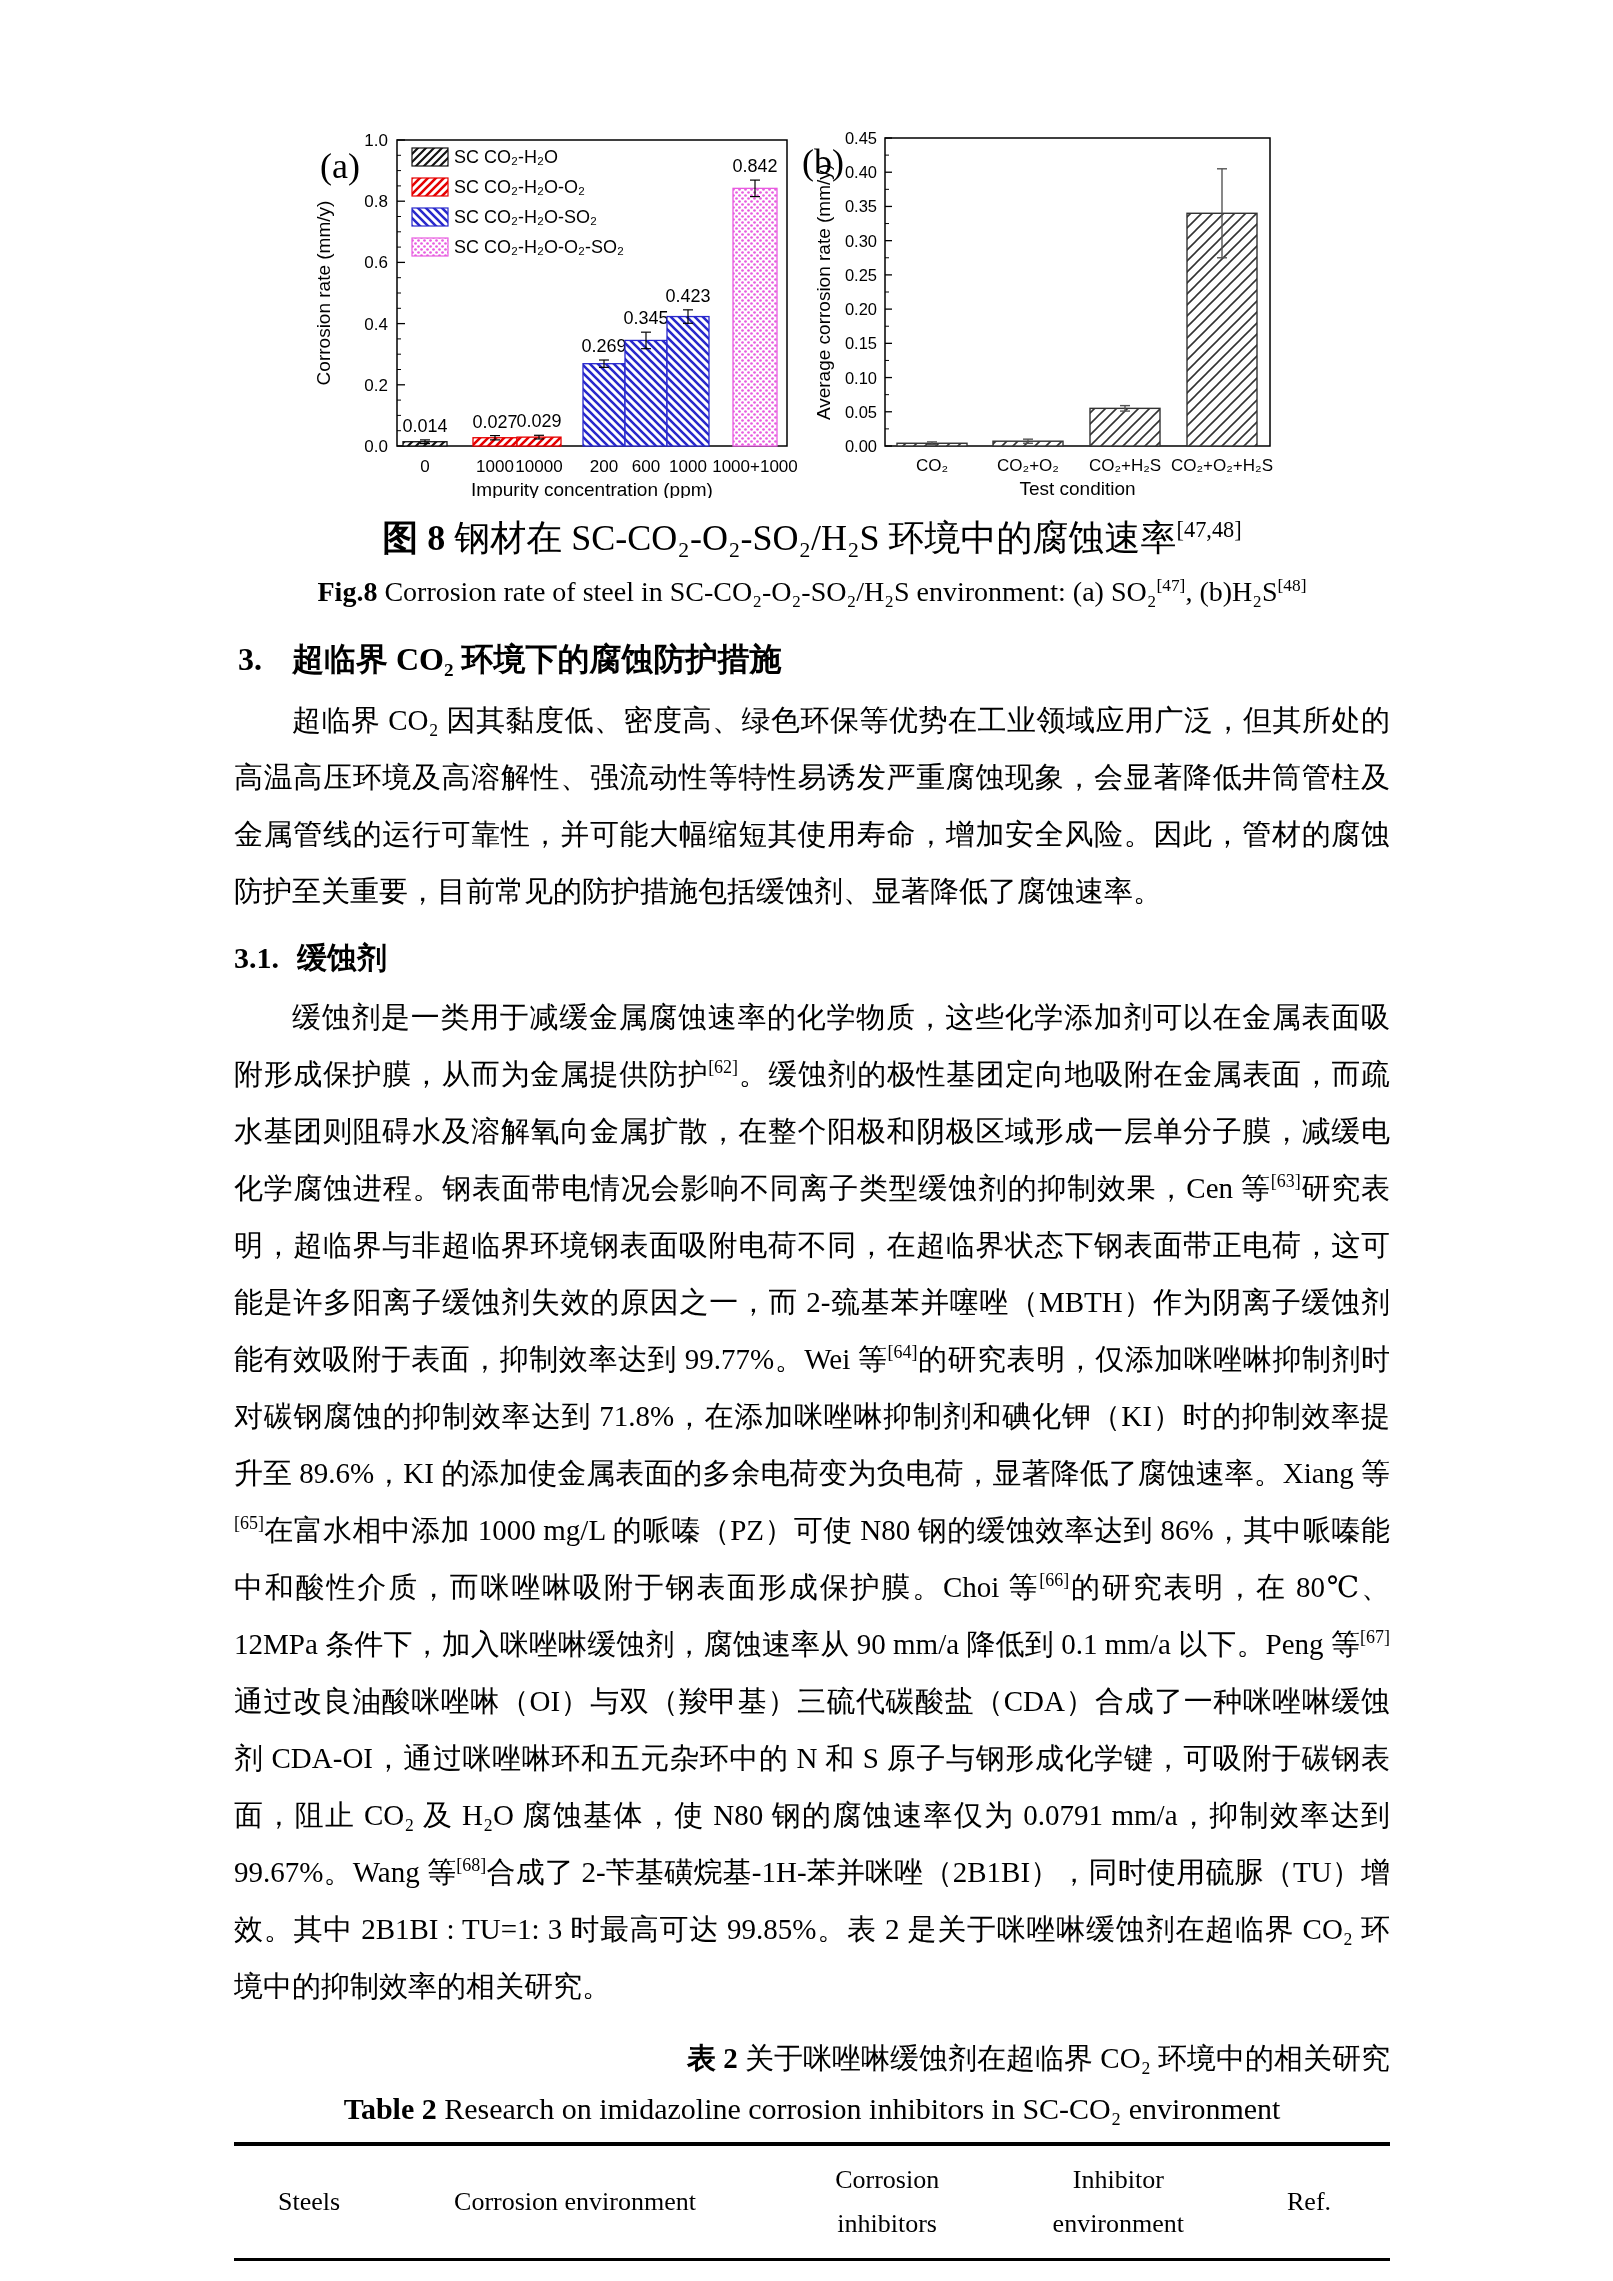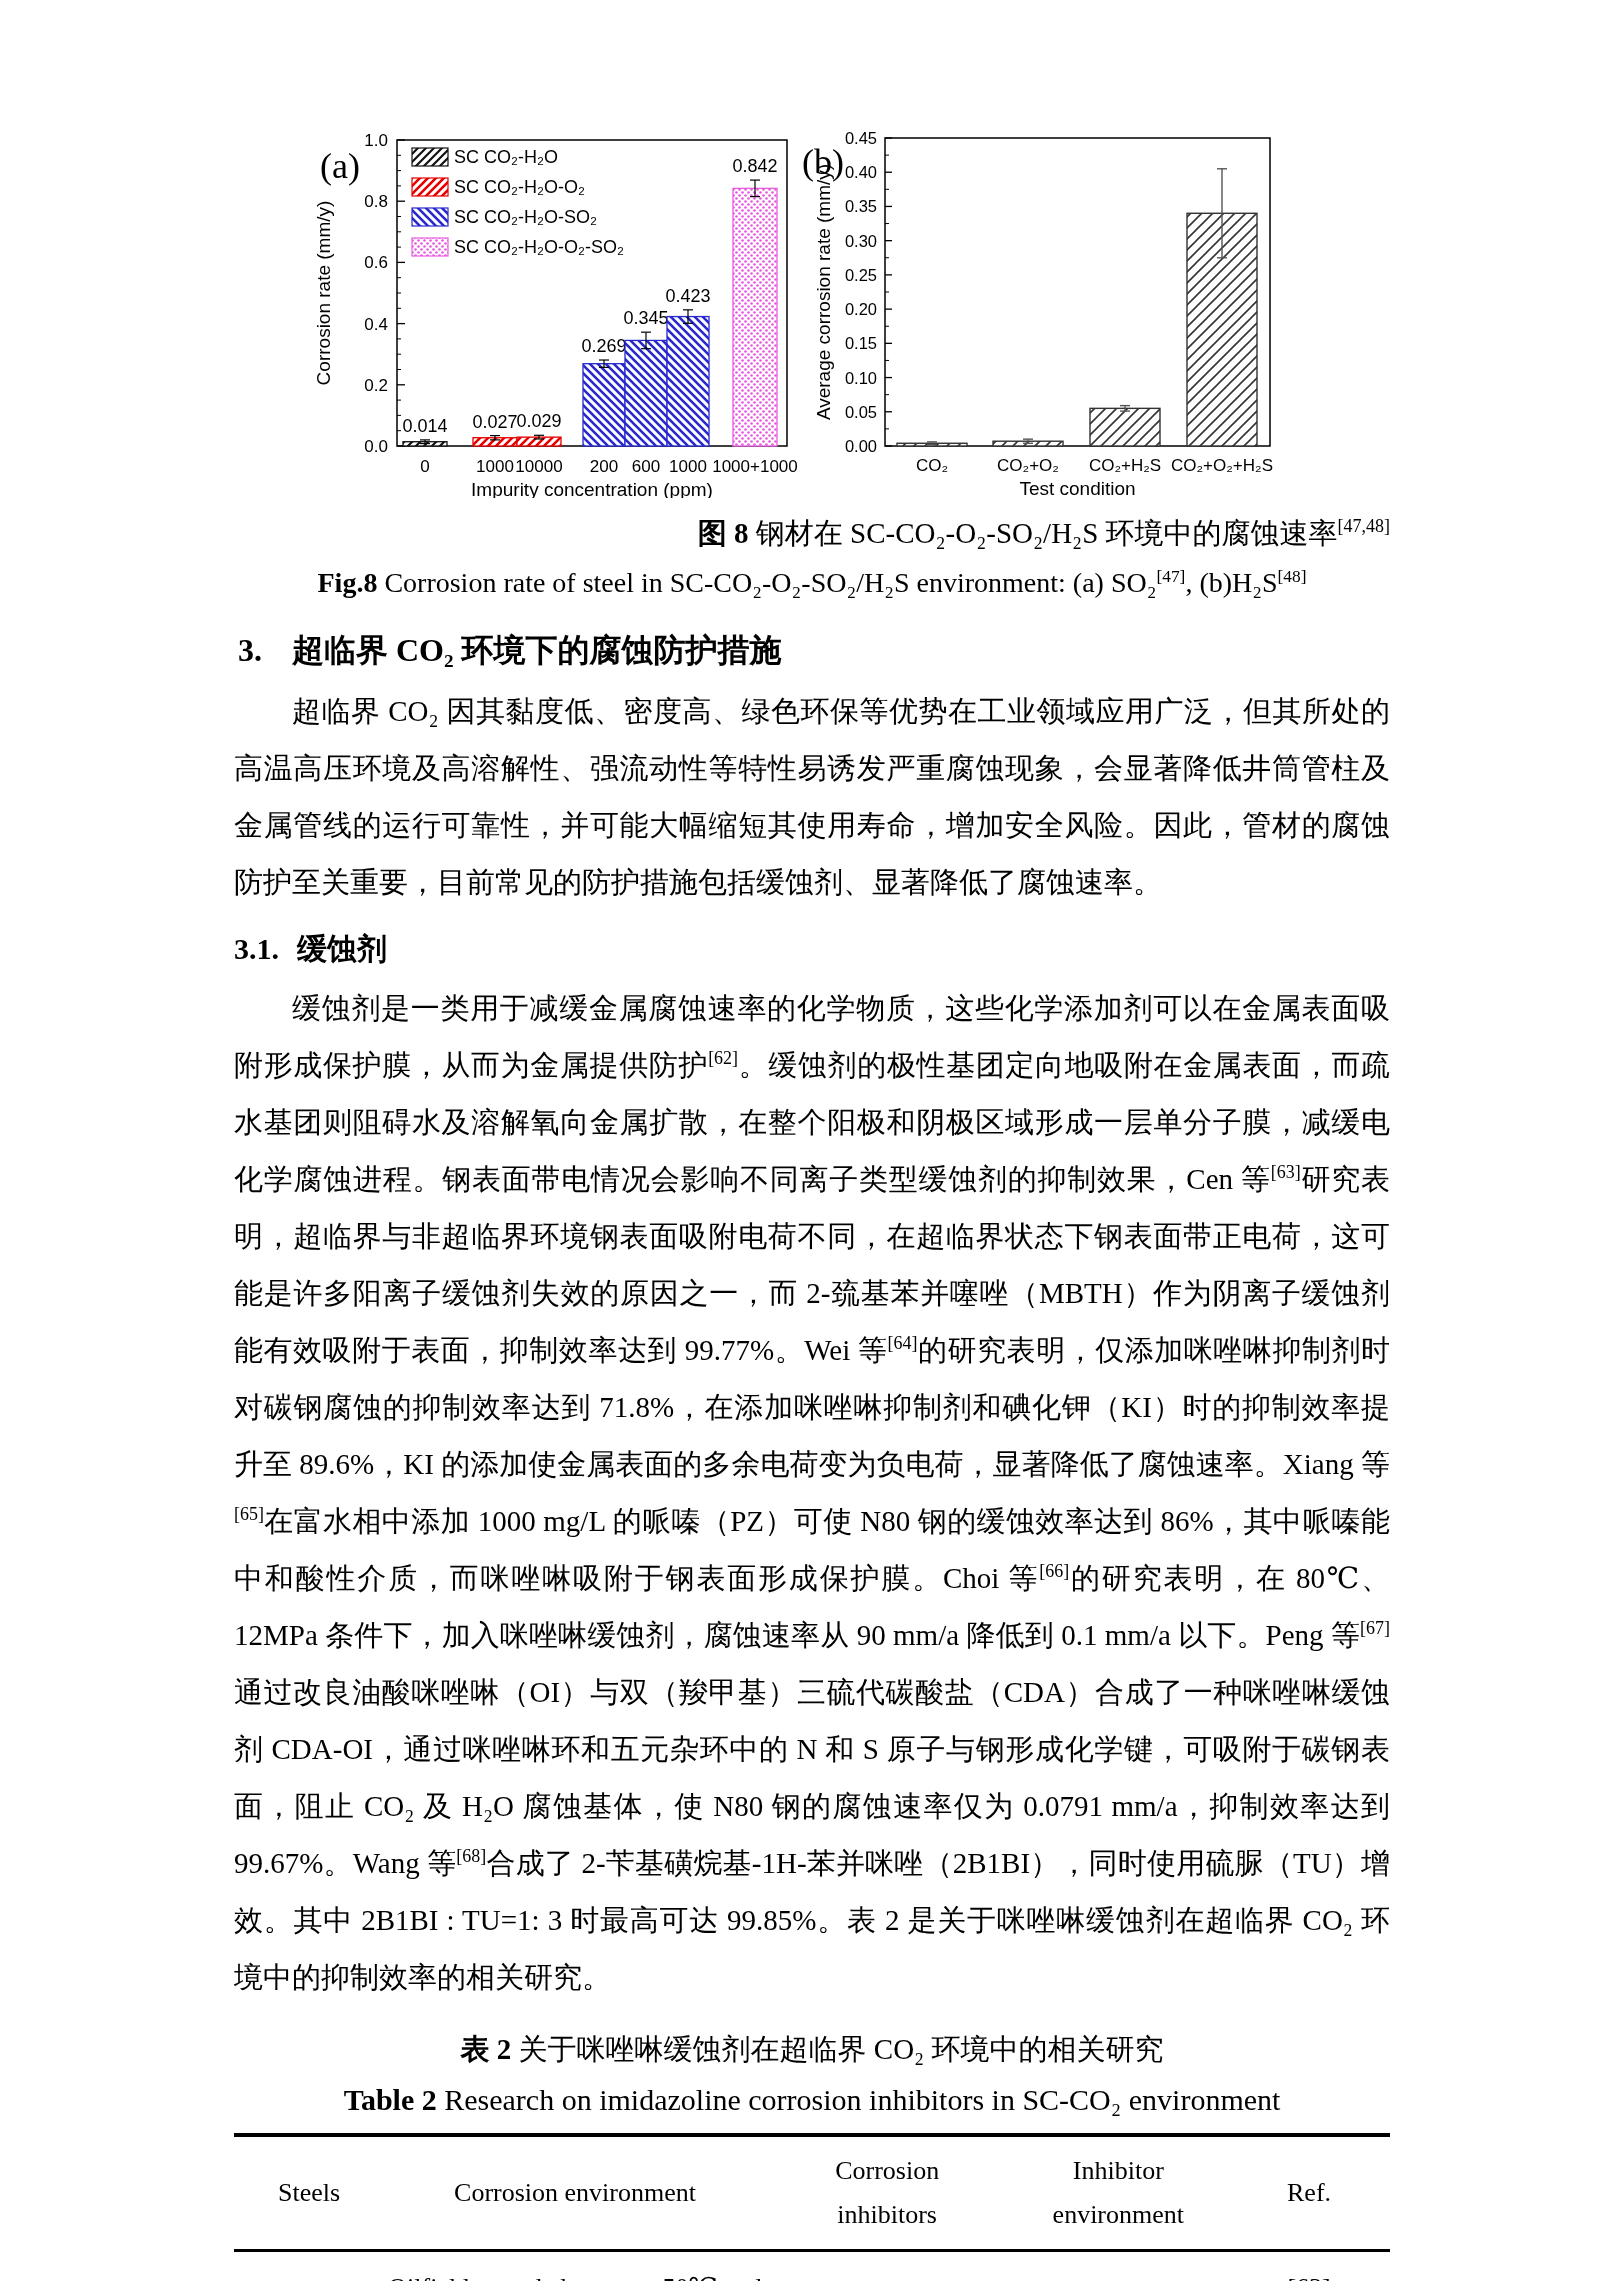--- a/index.html
+++ b/index.html
@@ -5,33 +5,33 @@
   html,body{margin:0;padding:0;}
   body{
     width:1613px;height:2281px;background:#ffffff;color:#000;
     font-family:"Liberation Serif","DejaVu Serif",serif;
     position:relative;overflow:hidden;
   }
   .content{padding:0 223px 0 234px;}
   .figure-row{display:flex;align-items:flex-start;margin-top:98px;padding-left:66px;}
   .figure-row svg{display:block;}
   .caption{text-align:center;}
-  .caption-zh{margin:16px 0 0;font-size:29px;text-align:right;}
+  .caption-zh{margin:16px 0 0;font-size:36px;}
   .caption-en{margin:13px 0 0;font-size:28px;font-family:Liberation Serif, serif;}
   .b{font-weight:bold;}
   sup{font-size:0.62em;line-height:0;}
   h2.section{margin:30px 4px 0;font-size:32px;font-weight:bold;}
   h2.section .num{margin-right:30px;}
   h3.subsection{margin:18px 0 0;font-size:30px;font-weight:bold;}
   h3.subsection .num{margin-right:18px;}
   p.body{
     margin:10px 0 0;font-size:29px;line-height:57px;
     text-align:justify;text-indent:2em;
   }
-  .tbl-caption-zh{margin:24px 0 0;font-size:29px;}
+  .tbl-caption-zh{margin:24px 0 0;font-size:29px;text-align:right;}
   .tbl-caption-en{margin:13px 0 0;font-size:30px;}
   table.data{
     width:100%;border-collapse:collapse;margin-top:16px;
     font-size:26px;line-height:44px;border-top:4px solid #000;
   }
   table.data th{
     font-weight:normal;text-align:center;vertical-align:middle;
     border-bottom:3px solid #000;padding:12px 4px;white-space:pre-line;
   }
   table.data td{

